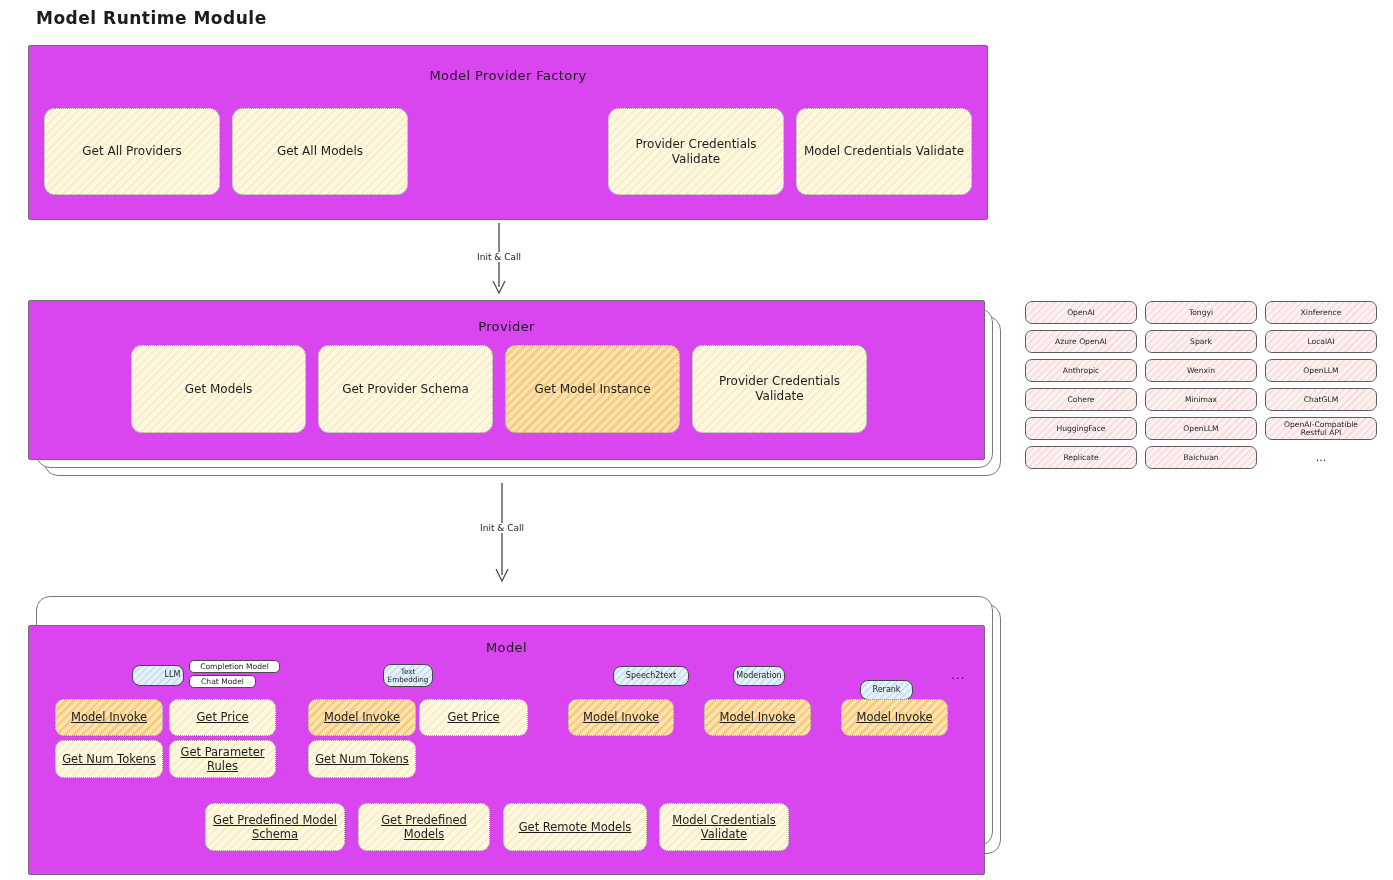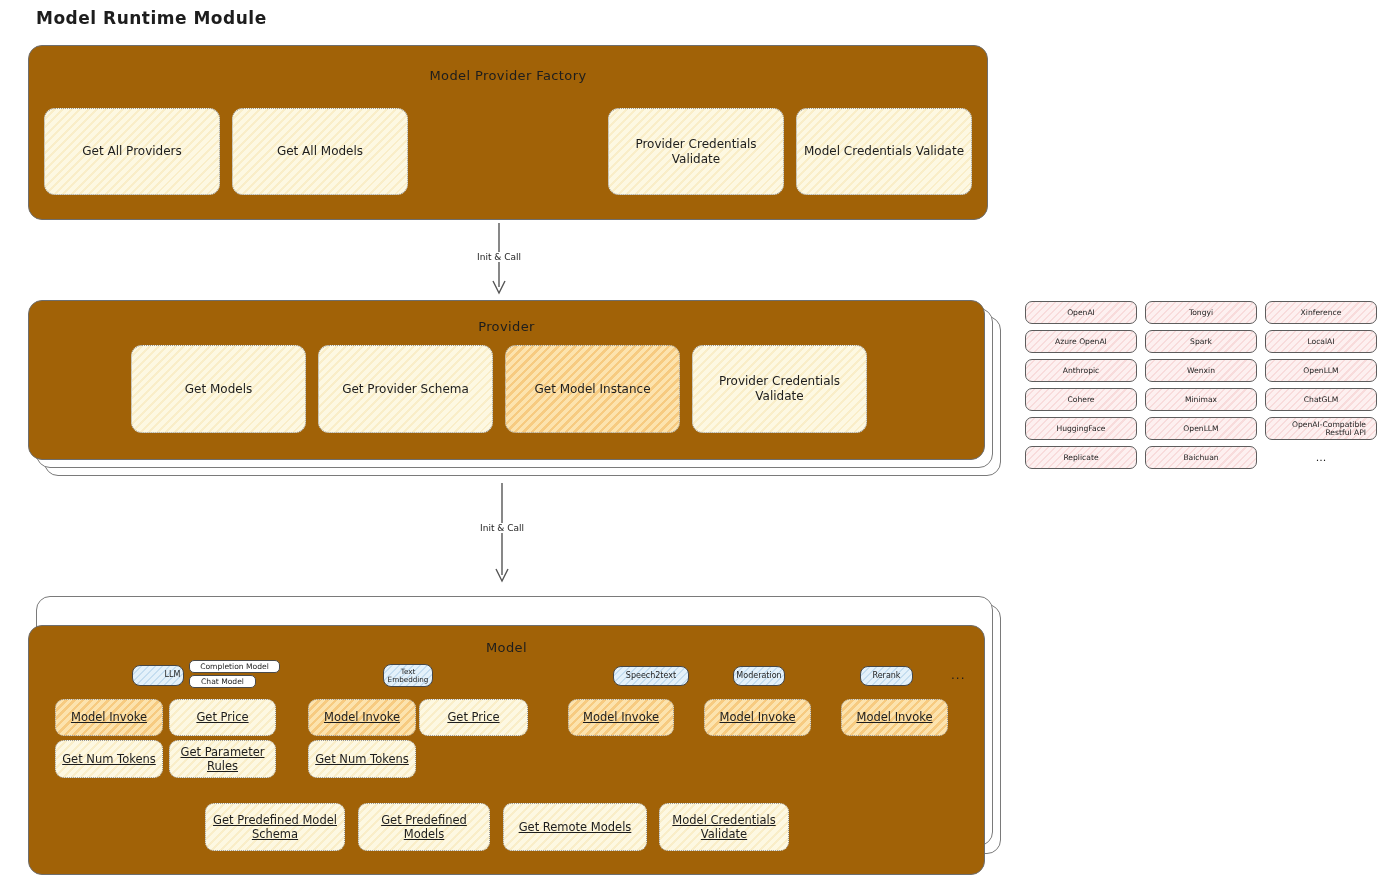--- a/index.html
+++ b/index.html
@@ -4,42 +4,42 @@
 <style>
   html,body{margin:0;padding:0;background:#ffffff;}
   body{font-family:"DejaVu Sans","Liberation Sans",sans-serif;color:#1d1d1d;}
   #canvas{position:relative;width:1393px;height:880px;background:#ffffff;overflow:hidden;}
 
   .abs{position:absolute;}
 
   .page-title{left:36px;top:8px;font-size:17px;font-weight:bold;letter-spacing:.5px;}
 
   
-  .frame{border:1.6px solid #6e6e6e;border-radius:14px;background:#a16207;box-sizing:border-box;}
+  .frame{border:1.6px solid #6e6e6e;border-radius:2px;background:#d946ef;box-sizing:border-box;}
   .stack-layer{border:1.4px solid #7a7a7a;border-radius:14px;background:#ffffff;box-sizing:border-box;}
 
   .section-title{width:100%;text-align:center;font-size:13px;letter-spacing:.4px;}
 
   
   .ybox{box-sizing:border-box;border:1.5px dotted #979797;border-radius:11px;
         background-color:#fdf8e2;
         background-image:repeating-linear-gradient(135deg,rgba(240,214,140,.30) 0 2px,rgba(0,0,0,0) 2px 6px);
         display:flex;align-items:center;justify-content:center;text-align:center;
         font-size:12px;line-height:1.25;padding:2px 6px;}
   .ybox.hl{background-color:#fce3ae;
         background-image:repeating-linear-gradient(135deg,rgba(242,177,78,.48) 0 2.5px,rgba(0,0,0,0) 2.5px 6px);}
 
   .fn{font-size:11.5px;border-radius:9px;text-decoration:underline;}
 
   
   .pinkgrid{display:grid;grid-template-columns:repeat(3,112px);grid-auto-rows:23px;column-gap:8px;row-gap:6px;}
   .pbox{box-sizing:border-box;border:1.3px solid #5d5d5d;border-radius:7px;
         background-color:#fdf0f0;
         background-image:repeating-linear-gradient(135deg,rgba(234,158,158,.25) 0 1.5px,rgba(0,0,0,0) 1.5px 5px);
-        display:flex;align-items:center;justify-content:center;text-align:right;
+        display:flex;align-items:center;justify-content:center;text-align:center;
         font-size:7.6px;padding:1px 10px;line-height:1.05;}
   .pmore{display:flex;align-items:center;justify-content:center;font-size:11px;}
 
   
   .btag{box-sizing:border-box;border:1.3px solid #474747;border-radius:8px;
         background-color:#e4f1fa;
         background-image:repeating-linear-gradient(135deg,rgba(140,185,220,.35) 0 1.5px,rgba(0,0,0,0) 1.5px 5px);
         display:flex;align-items:center;justify-content:center;text-align:center;
         font-size:8px;line-height:1.1;padding:1px 2px;}
   .wtag{box-sizing:border-box;border:1.1px solid #4a4a4a;border-radius:5px;background:#ffffff;
@@ -111,21 +111,21 @@
   <div class="abs stack-layer" style="left:36px;top:596px;width:957px;height:250px;"></div>
   <div class="abs frame" style="left:28px;top:588px;width:957px;height:250px;margin-top:37px;">
     <div class="abs section-title" style="top:14px;">Model</div>
 
     <div class="abs btag" style="left:103px;top:39px;width:52px;height:21px;padding-left:31px;">LLM</div>
     <div class="abs wtag" style="left:160px;top:34px;width:91px;height:13px;">Completion Model</div>
     <div class="abs wtag" style="left:160px;top:49px;width:67px;height:13px;">Chat Model</div>
     <div class="abs btag" style="left:354px;top:38px;width:50px;height:23px;font-size:7.2px;">Text Embedding</div>
     <div class="abs btag" style="left:584px;top:40px;width:76px;height:20px;">Speech2text</div>
     <div class="abs btag" style="left:704px;top:40px;width:52px;height:20px;">Moderation</div>
-    <div class="abs btag" style="left:831px;top:40px;width:53px;height:20px;">Rerank</div>
+    <div class="abs btag" style="left:831px;top:54px;width:53px;height:20px;">Rerank</div>
     <div class="abs ellipsis" style="left:922px;top:42px;">...</div>
 
     <div class="abs ybox fn hl" style="left:26px;top:73px;width:108px;height:37px;">Model Invoke</div>
     <div class="abs ybox fn" style="left:140px;top:73px;width:107px;height:37px;">Get Price</div>
     <div class="abs ybox fn hl" style="left:279px;top:73px;width:108px;height:37px;">Model Invoke</div>
     <div class="abs ybox fn" style="left:390px;top:73px;width:109px;height:37px;">Get Price</div>
     <div class="abs ybox fn hl" style="left:539px;top:73px;width:106px;height:37px;">Model Invoke</div>
     <div class="abs ybox fn hl" style="left:675px;top:73px;width:107px;height:37px;">Model Invoke</div>
     <div class="abs ybox fn hl" style="left:812px;top:73px;width:107px;height:37px;">Model Invoke</div>
 

